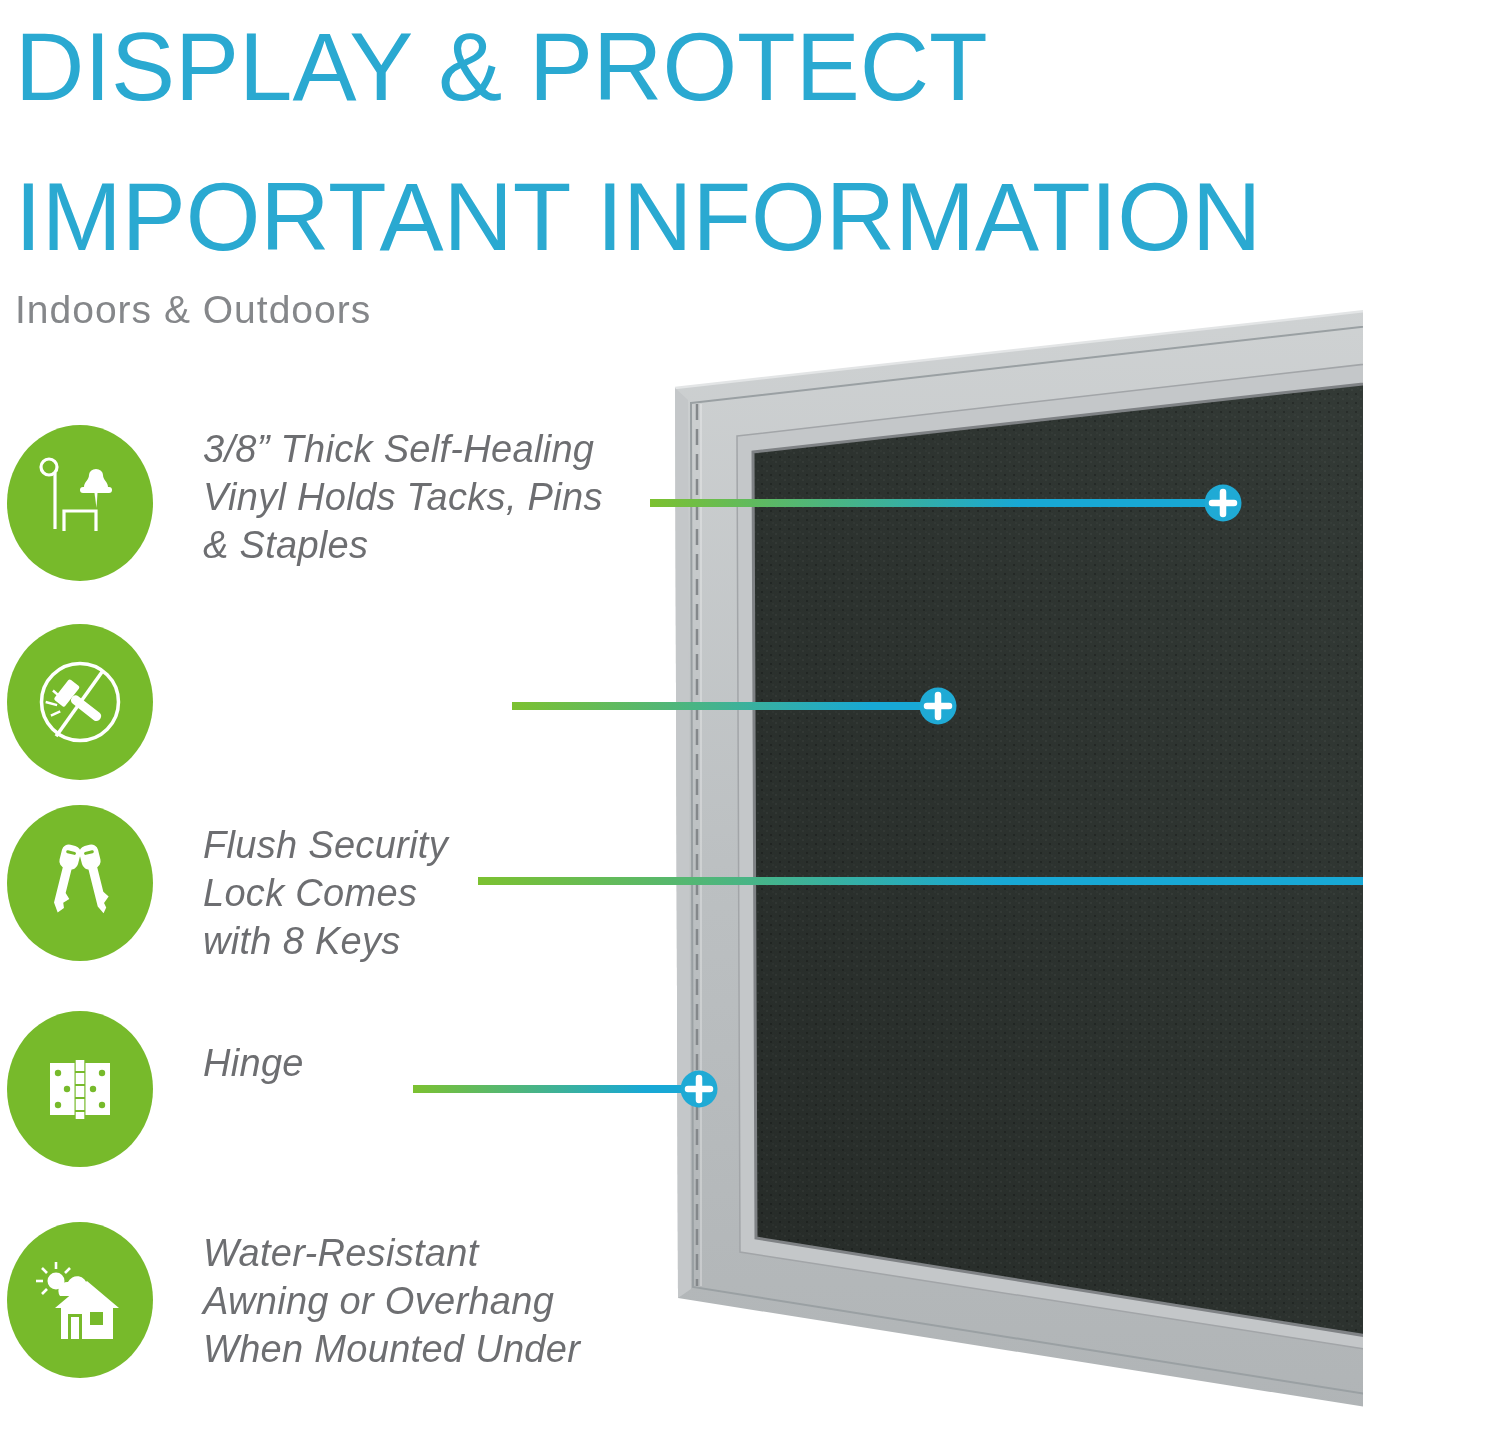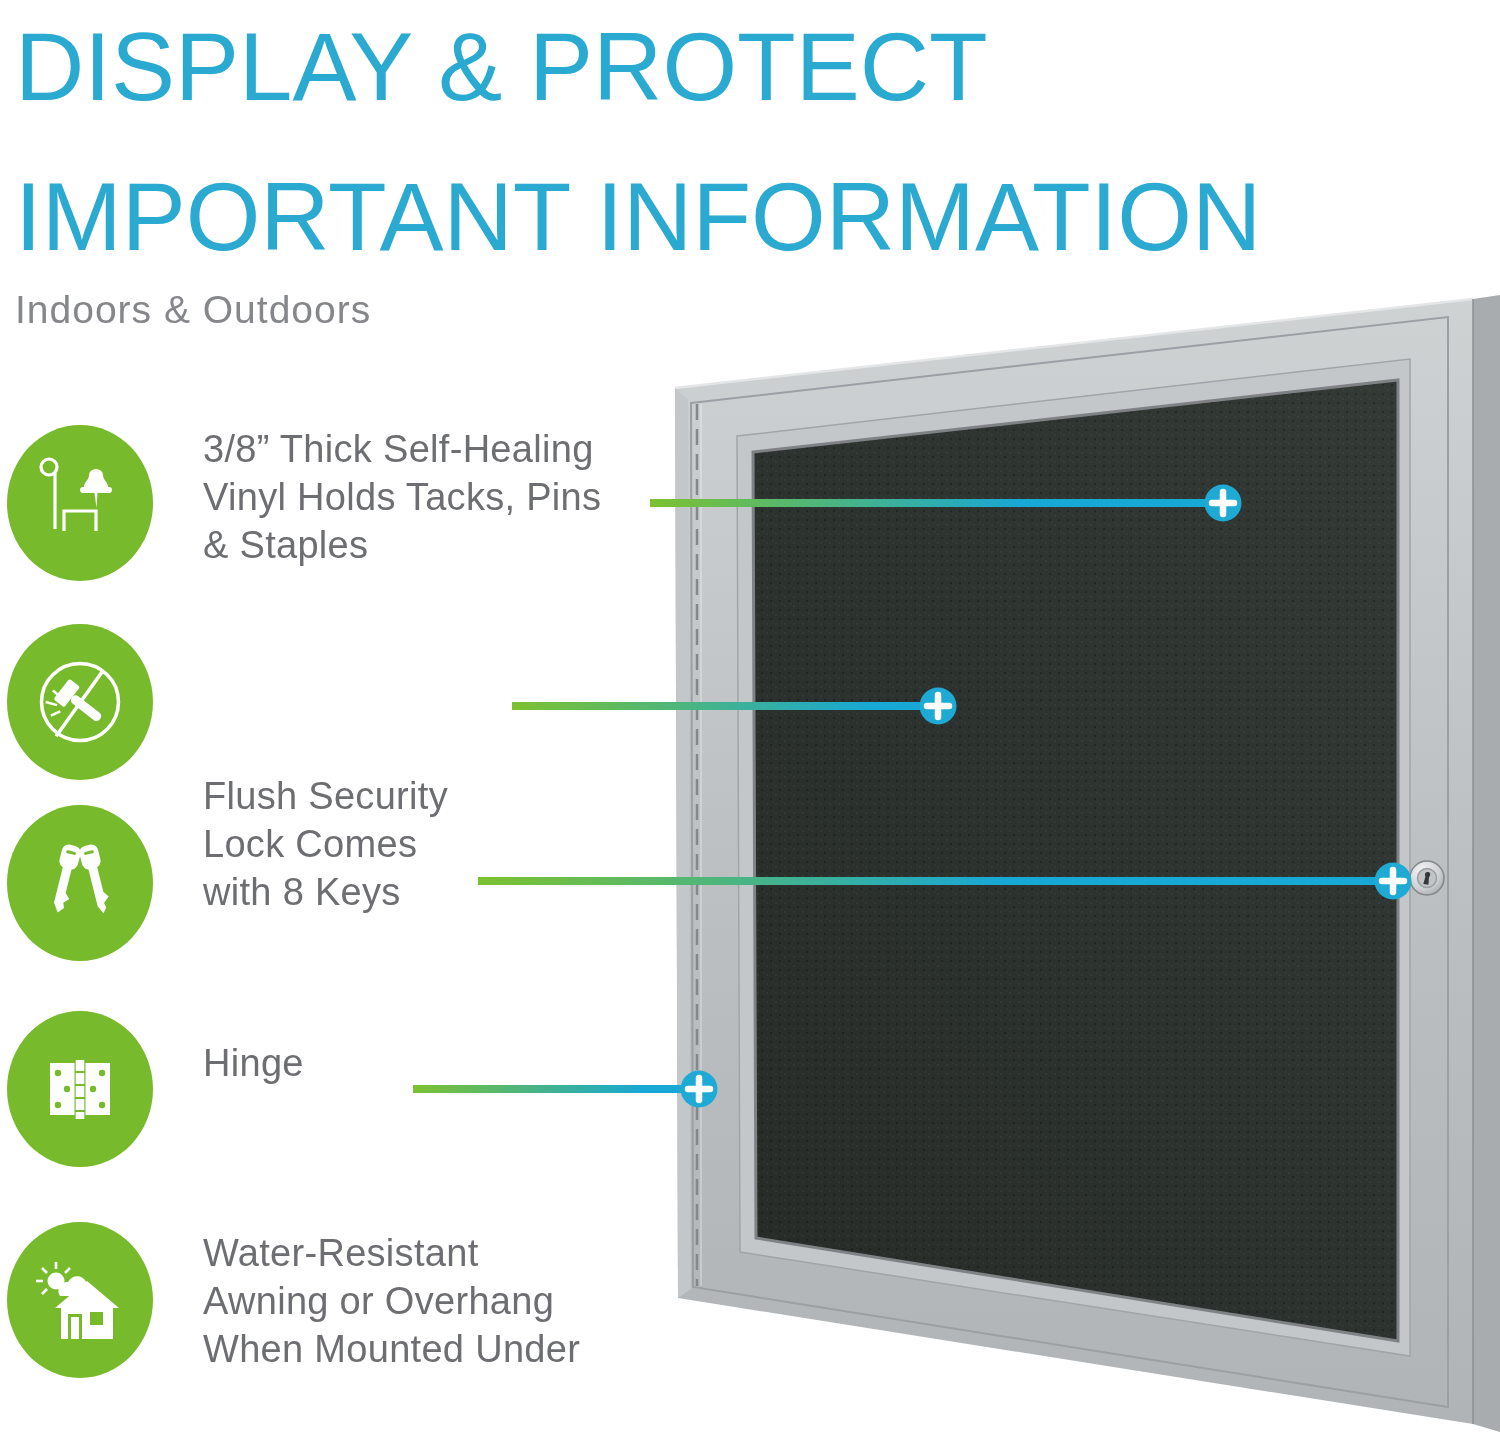--- a/index.html
+++ b/index.html
@@ -1,17 +1,17 @@
 <!DOCTYPE html>
 <html><head>
 <meta charset="utf-8">
 <style>
   html,body{margin:0;padding:0;background:#fff;}
   .canvas{
-    position:relative;width:1500px;height:1456px;background:#ffffff;overflow:hidden;
+    position:relative;width:1363px;height:1456px;background:#ffffff;overflow:hidden;
     font-family:"Liberation Sans", sans-serif;
   }
   
   .page-title{
     position:absolute;left:15px;top:-8px;
     color:#2aa9d1;font-size:96px;line-height:150px;font-weight:400;letter-spacing:0;
     white-space:nowrap;
   }
   .page-title span{display:block;}
   .page-subtitle{
@@ -20,24 +20,24 @@
   }
   
   .feature-icon{
     position:absolute;left:7px;width:146px;height:156px;border-radius:50%;
     background:#77ba2b;display:flex;align-items:center;justify-content:center;
   }
   .feature-text{
     position:absolute;left:203px;color:#6d6e71;font-size:38px;line-height:48px;
     letter-spacing:.3px;white-space:nowrap;
   }
-  .feature-text span{display:block;}
+  .feature-text span{display:block;font-style:italic;}
   .fi-1{top:425px;} .ft-1{top:425px;}
   .fi-2{top:624px;} .ft-2{top:651px;}
-  .fi-3{top:805px;} .ft-3{top:772px;}
+  .fi-3{top:805px;} .ft-3{top:821px;}
   .fi-4{top:1011px;} .ft-4{top:1039px;}
   .fi-5{top:1222px;} .ft-5{top:1209px;margin-top:20px;}
   
   .board-svg{position:absolute;left:0;top:0;width:1500px;height:1456px;}
 </style>
 </head>
 <body>
 
 <div class="canvas">
 

